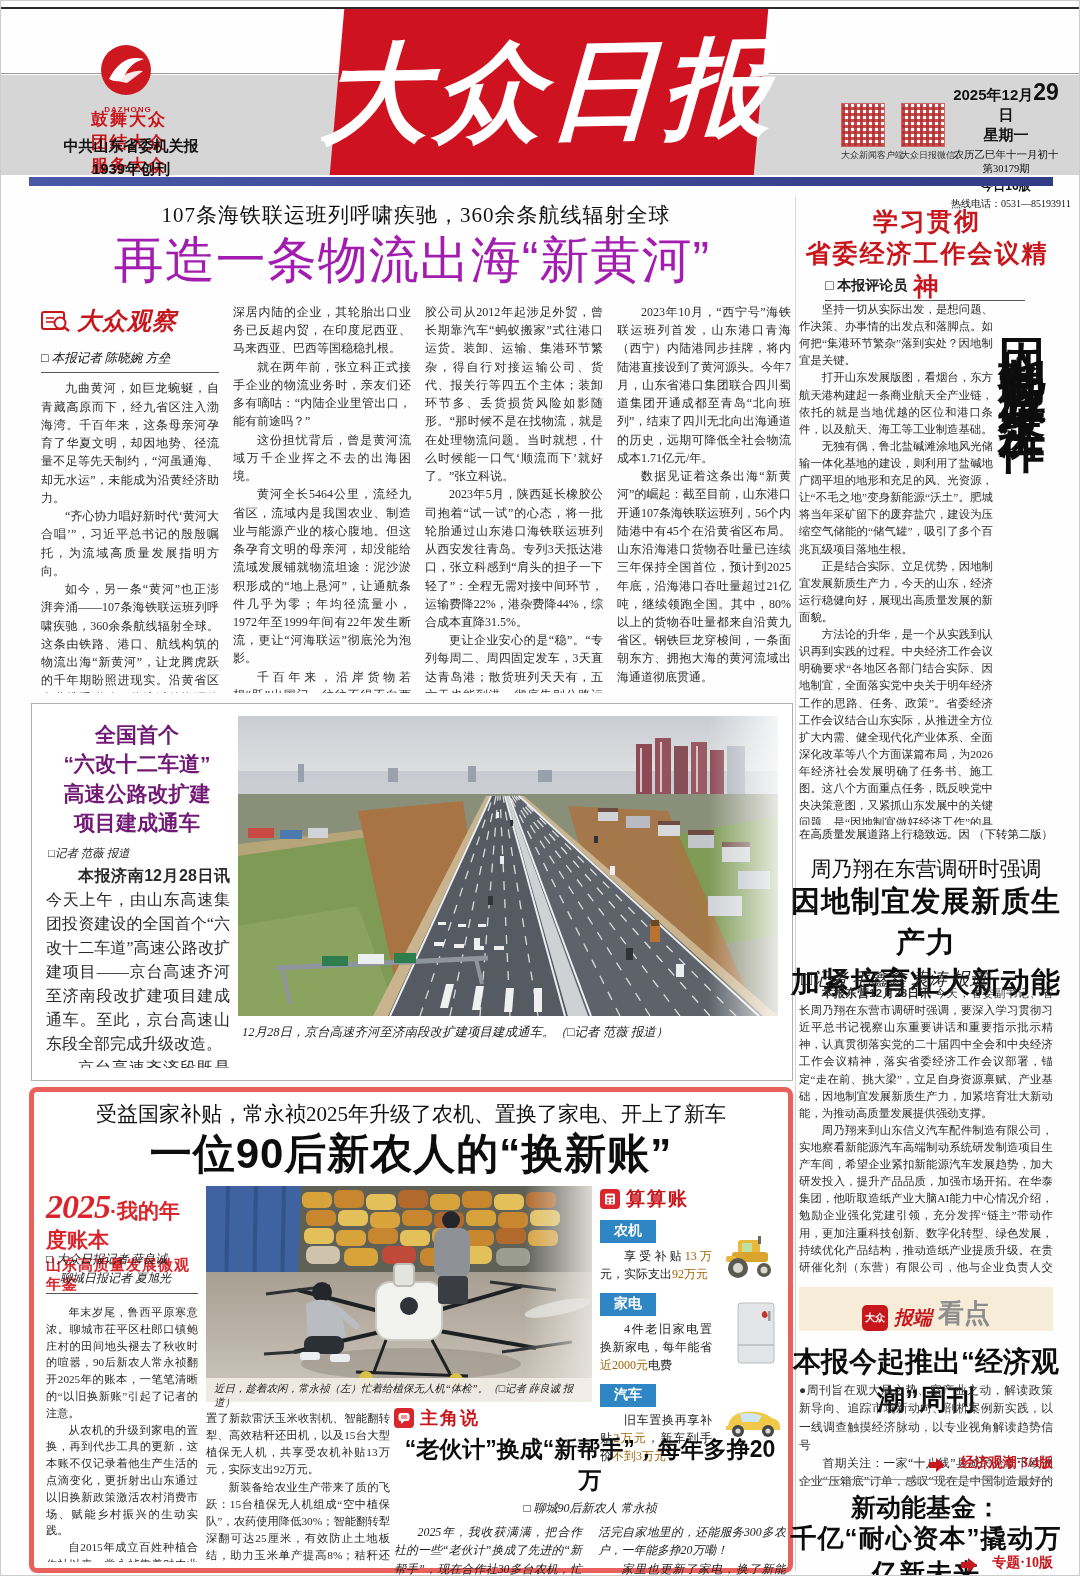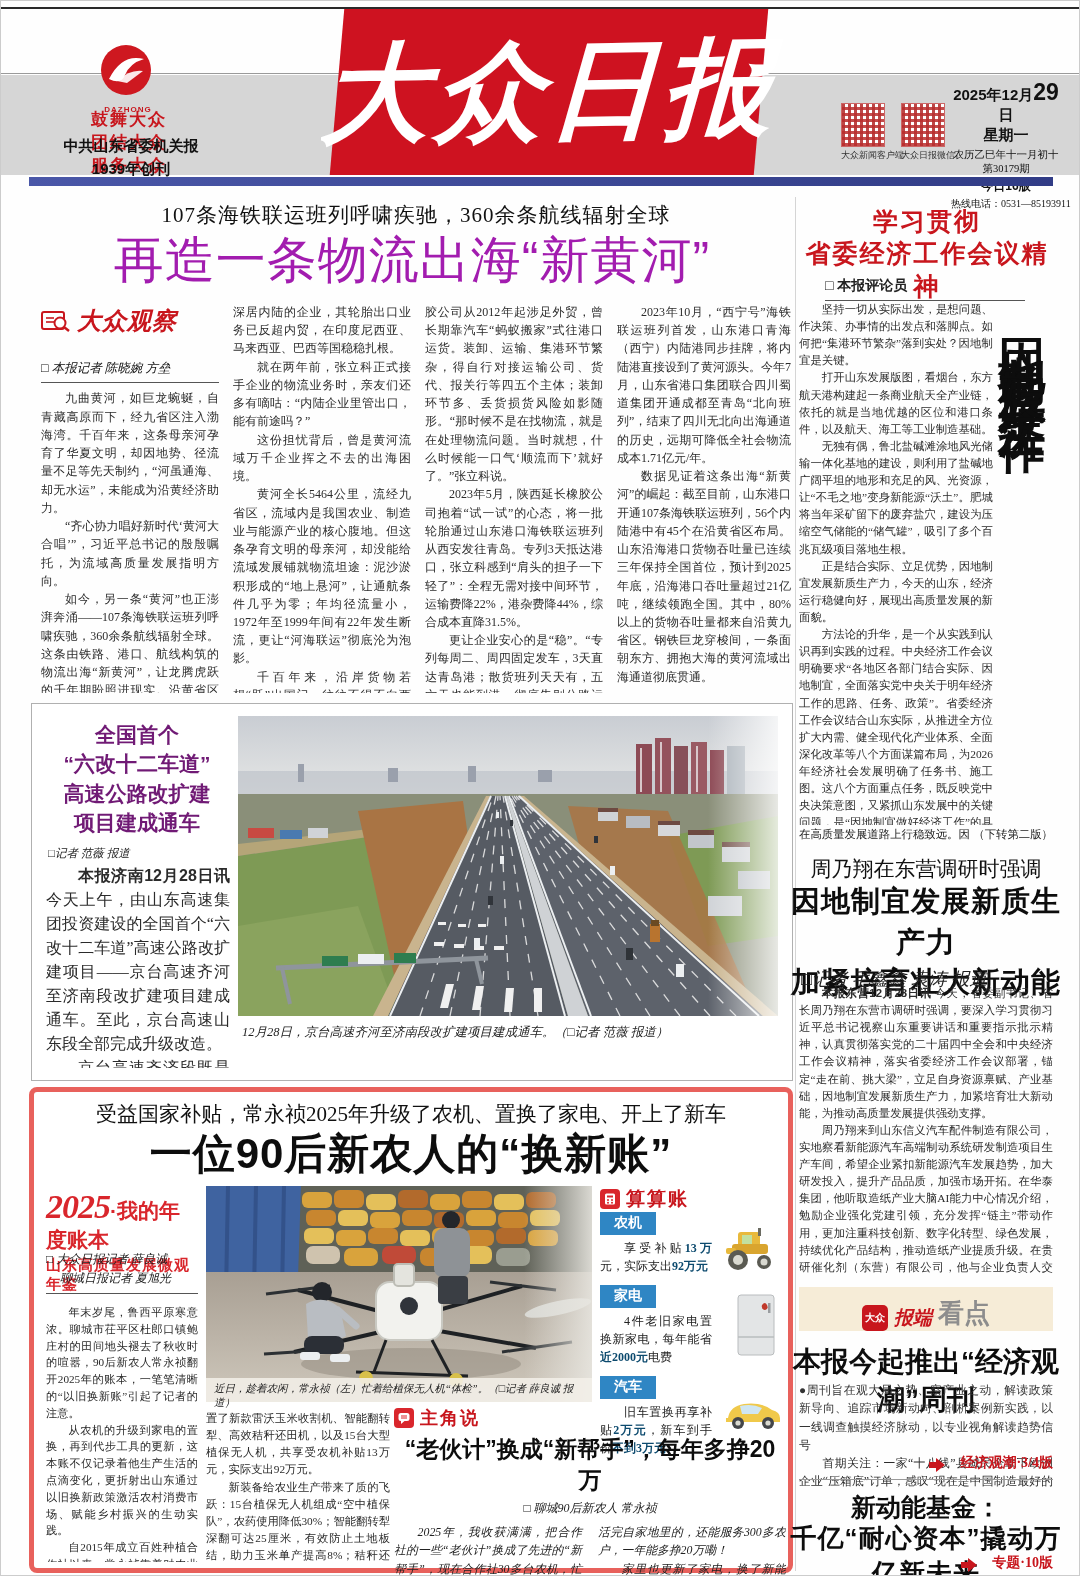--- a/index.html
+++ b/index.html
@@ -40,37 +40,37 @@
     width:44px; height:44px; border:1px solid #c66;
     background:
       repeating-linear-gradient(0deg, rgba(185,45,45,.85) 0 3px, transparent 3px 6px),
       repeating-linear-gradient(90deg, rgba(185,45,45,.85) 0 3px, #fff 3px 6px);
   }
   .qr-label { font-size:9px; color:#333; text-align:center; margin-top:2px; }
   .dateblock { text-align:center; color:#111; }
   
   .lead-kicker { font-size:21px; color:#111; letter-spacing:1px; }
   .lead-headline { font-size:50px; font-weight:400; color:#a21caf; letter-spacing:1px; }
-  .brand-guancha { display:flex; align-items:center; gap:6px; margin-bottom:20px; }
+  .brand-guancha { display:flex; align-items:center; gap:6px; margin-bottom:10px; }
   .brand-guancha b { font-size:24px; color:#c8161d; font-style:italic; letter-spacing:1px; }
   
   .box1 { left:30px; top:702px; width:762px; height:378px; border:1px solid #b0b0b0; background:#fff; }
   .hw-title { font-size:21px; font-weight:900; line-height:1.4; color:#701a75; }
   
   .box2 { left:28px; top:1086px; width:764px; height:486px; border:5px solid #e8615c; border-radius:8px; background:#fff; }
   .rn-kicker { font-size:21px; color:#111; }
   .rn-headline { font-size:42px; font-weight:900; color:#0d0d0d; letter-spacing:1px; }
   .series-year { font-size:34px; font-weight:900; font-style:italic; color:#d9262c; letter-spacing:-1px; }
   .series-title { font-size:21px; font-weight:900; color:#d9262c; }
   .series-sub { font-size:15px; font-weight:bold; color:#d9262c; letter-spacing:1px; margin-top:2px; }
   .ledger-tag { display:inline-block; background:#2f86c4; color:#fff; font-weight:bold;
     font-size:14px; padding:2px 14px 3px; font-family:"Liberation Sans", sans-serif; }
   .ledger-item { position:relative; margin-bottom:10px; }
   .ledger-text { font-size:12px; line-height:1.5; text-align:justify; margin-top:4px; width:112px; text-indent:2em; }
-  .ledger-text .blu { color:#0c4a6e; font-weight:bold; }
+  .ledger-text .blu { color:#a16207; font-weight:normal; }
   .sec-icon { width:20px; height:20px; background:#d9262c; border-radius:4px; display:inline-flex; align-items:center; justify-content:center; }
   .voice-head { font-size:23px; font-weight:900; color:#0d0d0d; }
   .voice-body { font-size:11.8px; line-height:1.55; text-align:justify; font-style:italic; column-count:2; column-gap:16px; }
   .voice-body p { text-indent:2em; }
   
   .rc-title { font-size:25px; font-weight:900; color:#c8161d; letter-spacing:2px; }
   .vert-head { writing-mode:vertical-rl; font-size:47px; font-weight:900; color:#0d0d0d;
     letter-spacing:10px; font-family:"Liberation Sans", sans-serif; }
   .zh-kicker { font-size:21px; color:#111; }
   .zh-headline { font-size:29px; font-weight:900; color:#0d0d0d; line-height:1.4; letter-spacing:1px; }
@@ -433,21 +433,21 @@
       </svg>
       <div class="abs kai" style="left:8px; top:196px; width:376px; font-size:10.5px; color:#222;">近日，趁着农闲，常永祯（左）忙着给植保无人机“体检”。（□记者 薛良诚 报道）</div>
     </div>
 
     <div class="abs body-txt clip" style="left:172px; top:318px; width:184px; height:152px; font-size:11.3px; line-height:1.52;">
       <p class="noindent">置了新款雷沃玉米收割机、智能翻转犁、高效秸秆还田机，以及15台大型植保无人机，共享受农机补贴13万元，实际支出92万元。</p>
       <p>新装备给农业生产带来了质的飞跃：15台植保无人机组成“空中植保队”，农药使用降低30%；智能翻转犁深翻可达25厘米，有效防止土地板结，助力玉米单产提高8%；秸秆还田机能为土壤增肥，每亩减少化肥支出50元……更让常永祯惊喜的是新设备带来的损耗和油耗降低。（下转第二版）</p>
     </div>
 
     <div class="abs" style="left:566px; top:94px; width:182px; height:226px;">
-      <div style="display:flex; align-items:center; gap:6px; ">
+      <div style="display:flex; align-items:center; gap:6px; margin-bottom:8px;">
         <span class="sec-icon">
           <svg width="12" height="12" viewBox="0 0 12 12">
               <rect x="1" y="0.5" width="10" height="11" rx="1.5" fill="#fff"></rect>
               <rect x="3" y="2.5" width="6" height="2" fill="#d9262c"></rect>
               <circle cx="4" cy="7" r="1" fill="#d9262c"></circle>
               <circle cx="8" cy="7" r="1" fill="#d9262c"></circle>
               <circle cx="4" cy="9.8" r="1" fill="#d9262c"></circle>
               <circle cx="8" cy="9.8" r="1" fill="#d9262c"></circle>
             </svg>
         </span>

